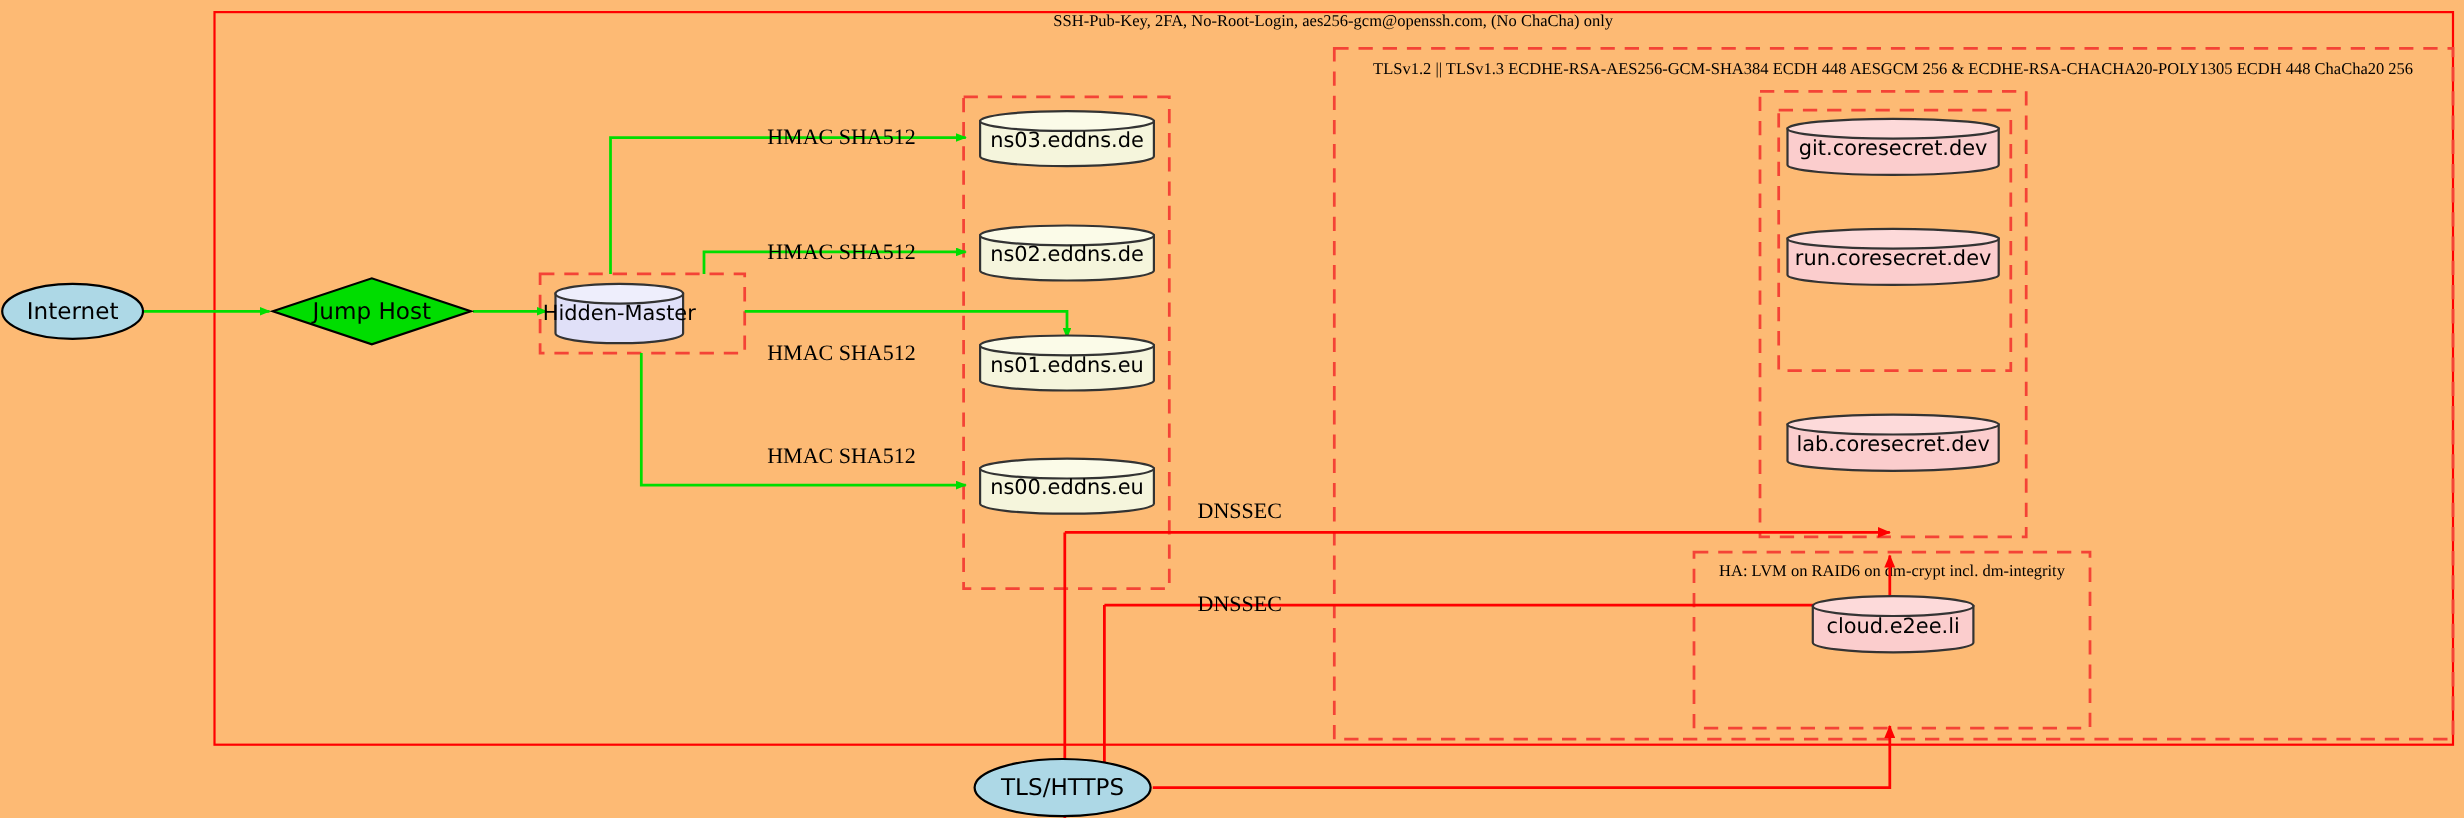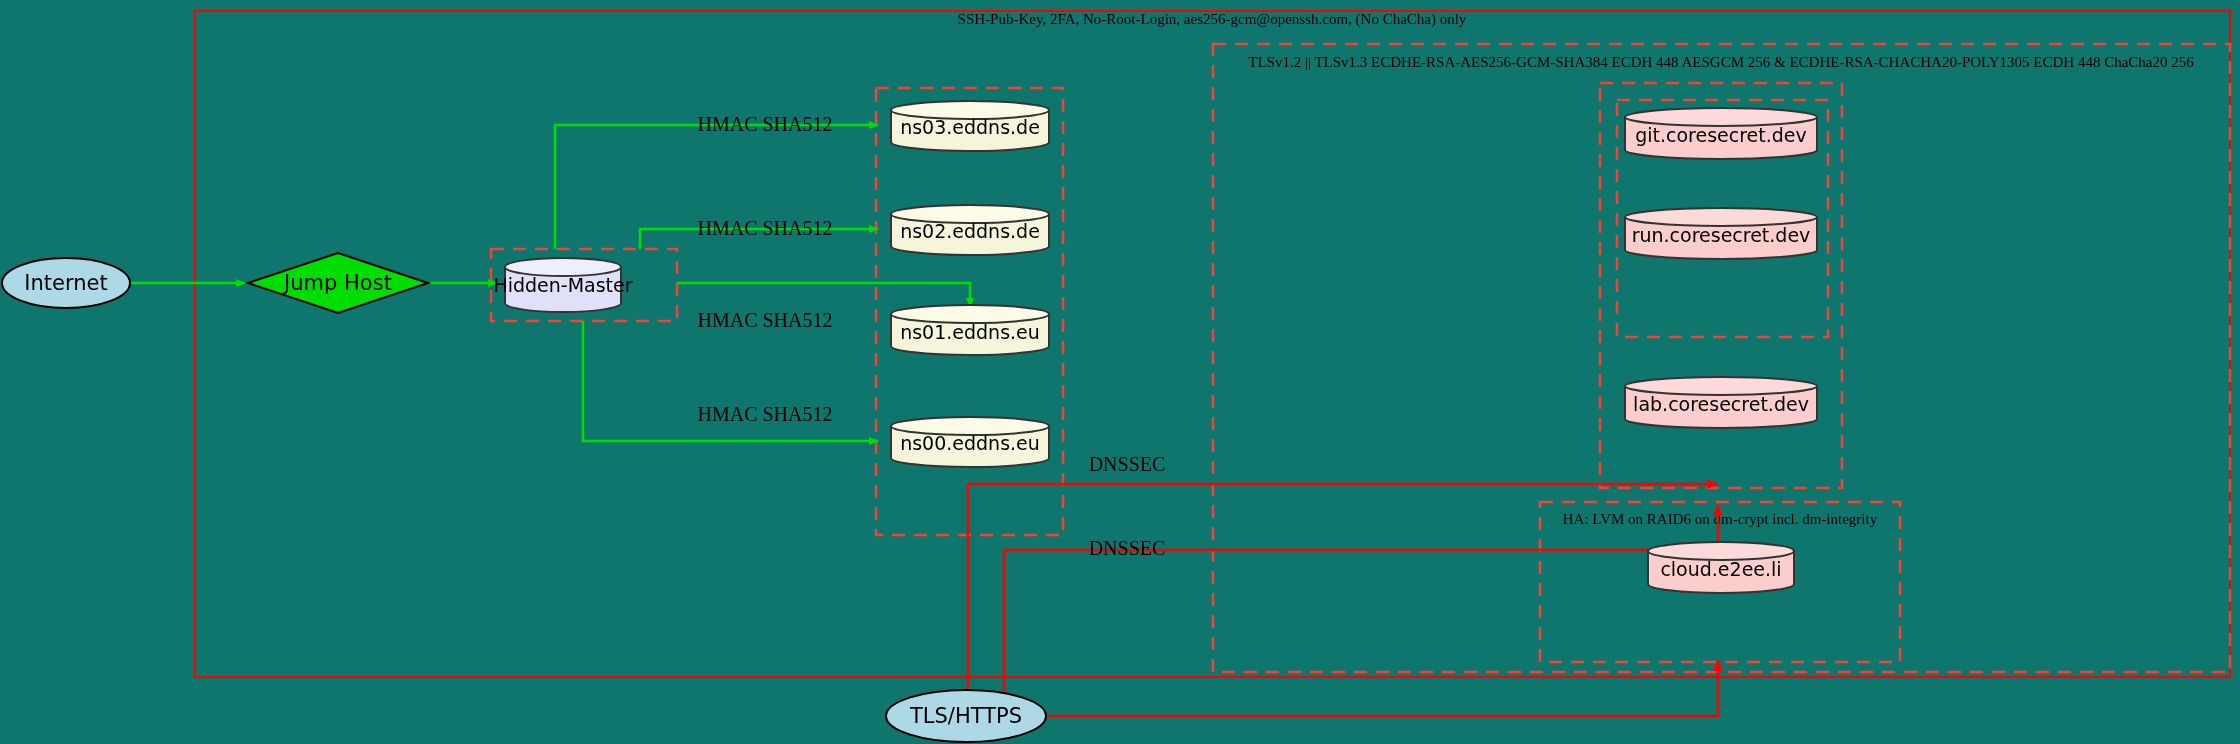--- a/index.html
+++ b/index.html
@@ -7,21 +7,21 @@
     padding: 0;
     background: #ffffff;
   }
   body {
     font-family: "Liberation Sans", sans-serif;
   }
   #canvas {
     position: relative;
     width: 2240px;
     height: 744px;
-    background: #0f766e;
+    background: #fdba74;
     overflow: hidden;
   }
   svg#diagram {
     position: absolute;
     left: 0;
     top: 0;
     width: 2240px;
     height: 744px;
   }
   .serif-label {

